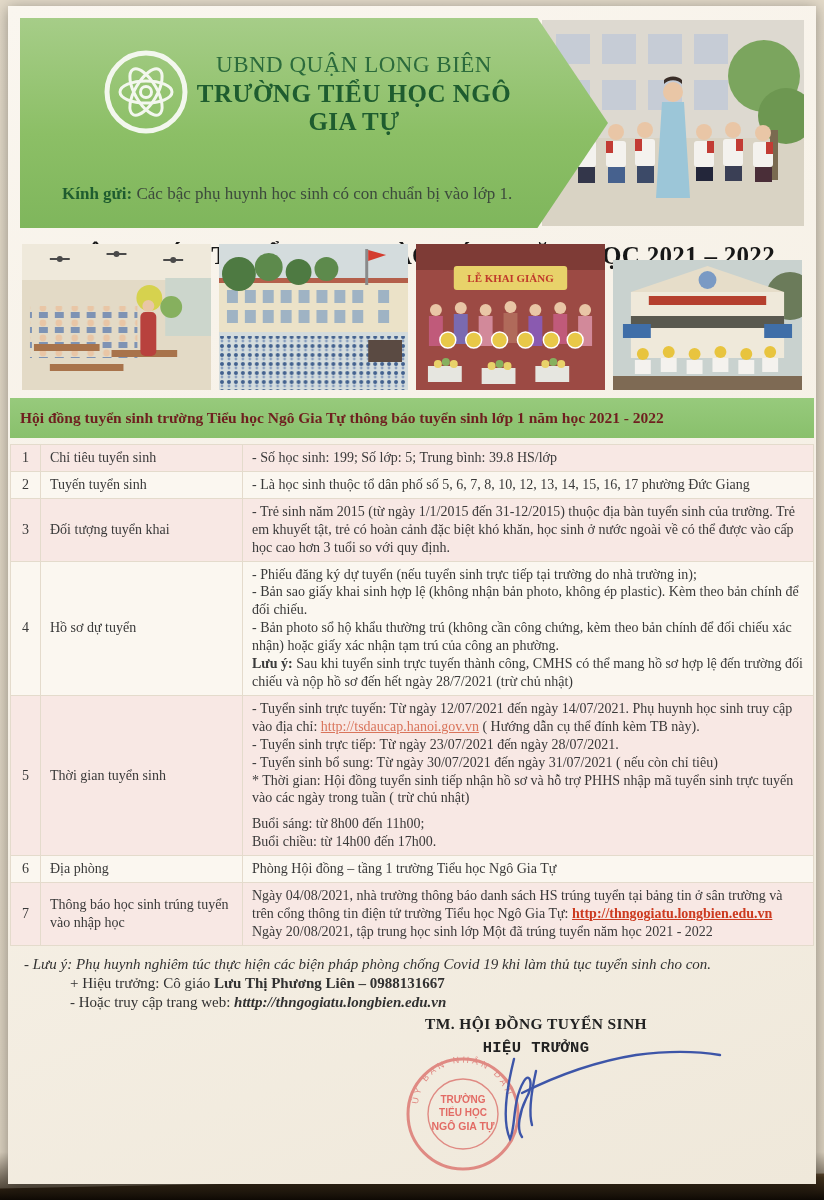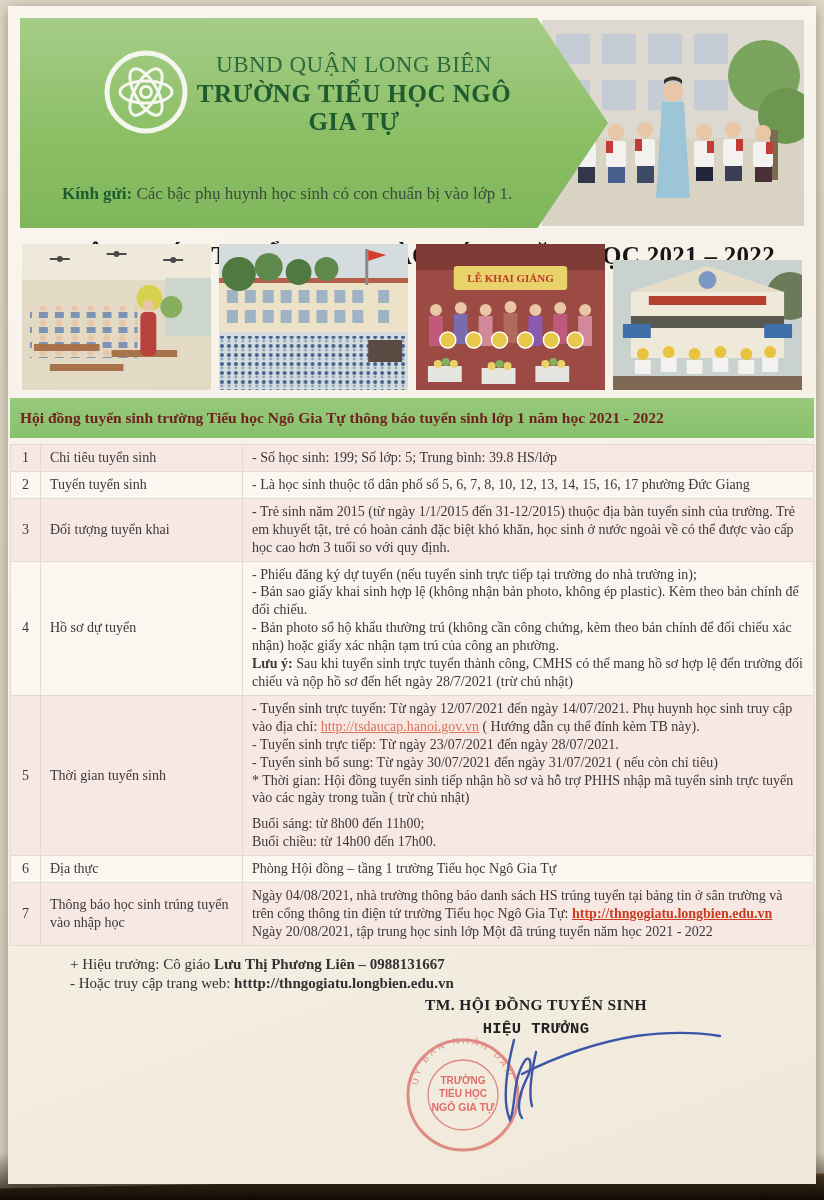--- a/index.html
+++ b/index.html
@@ -67,21 +67,21 @@
   .note-label { font-weight:bold; }
   a.link-salmon { color:#d9745b; text-decoration:underline; }
   a.link-red { color:#cc3a1f; font-weight:bold; text-decoration:underline; }
   .para-gap { margin-top:8px; }
   
   .footer { margin:10px 16px 0; font-size:15px; color:#313131; }
   .fnote1 { font-style:italic; }
   .fline { margin-top:2px; }
   .findent { padding-left:46px; }
   .fbold { font-weight:bold; }
-  .fbolditalic { font-weight:bold; }
+  .fbolditalic { font-weight:bold; font-style:italic; }
   
   .sig-block { position:relative; width:420px; margin:4px 70px 0 auto; text-align:center; height:170px; }
   .sig-line1, .sig-line2 { font-weight:bold; font-size:15.5px; color:#222; letter-spacing:.4px; }
   .sig-line2 { margin-top:6px;font-family:Liberation Mono, monospace; }
   .stamp { position:absolute; left:78px; top:40px; opacity:.85; }
   .handsign { position:absolute; left:150px; top:26px; }
 </style>
 </head>
 <body>
 
@@ -371,37 +371,38 @@
           <span class="cell-line"><span>- Tuyển sinh trực tuyến: Từ ngày 12/07/2021 đến ngày 14/07/2021. Phụ huynh học sinh truy cập vào địa chỉ: </span><a href="#" class="link-salmon">http://tsdaucap.hanoi.gov.vn</a><span> ( Hướng dẫn cụ thể đính kèm TB này).</span></span>
           <span class="cell-line">- Tuyển sinh trực tiếp: Từ ngày 23/07/2021 đến ngày 28/07/2021.</span>
           <span class="cell-line">- Tuyển sinh bổ sung: Từ ngày 30/07/2021 đến ngày 31/07/2021 ( nếu còn chỉ tiêu)</span>
           <span class="cell-line">* Thời gian: Hội đồng tuyển sinh tiếp nhận hồ sơ và hỗ trợ PHHS nhập mã tuyển sinh trực tuyến vào các ngày trong tuần ( trừ chủ nhật)</span>
           <span class="cell-line para-gap">Buổi sáng: từ 8h00 đến 11h00;</span>
           <span class="cell-line">Buổi chiều: từ 14h00 đến 17h00.</span>
         </td>
       </tr>
       <tr class="even">
         <td class="num">6</td>
-        <td class="label">Địa thực</td>
+        <td class="label">Địa phòng</td>
         <td>
             <span class="cell-line">Phòng Hội đồng – tầng 1 trường Tiểu học Ngô Gia Tự</span>
           </td>
       </tr>
       <tr class="odd">
         <td class="num">7</td>
         <td class="label">Thông báo học sinh trúng tuyển vào nhập học</td>
         <td>
           <span class="cell-line"><span>Ngày 04/08/2021, nhà trường thông báo danh sách HS trúng tuyển tại bảng tin ở sân trường và trên cổng thông tin điện tử trường Tiểu học Ngô Gia Tự: </span><a href="#" class="link-red">http://thngogiatu.longbien.edu.vn</a></span>
           <span class="cell-line">Ngày 20/08/2021, tập trung học sinh lớp Một đã trúng tuyển năm học 2021 - 2022</span>
         </td>
       </tr>
     </tbody>
   </table>
 
   <div class="footer">
+    <div class="fline fnote1"><span>- Lưu ý:</span><span> Phụ huynh nghiêm túc thực hiện các biện pháp phòng chống Covid 19 khi làm thủ tục tuyển sinh cho con.</span></div>
     <div class="fline findent"><span>+ Hiệu trưởng: Cô giáo </span><span class="fbold">Lưu Thị Phương Liên – 0988131667</span></div>
     <div class="fline findent"><span>- Hoặc truy cập trang web: </span><span class="fbolditalic">htttp://thngogiatu.longbien.edu.vn</span></div>
   </div>
 
   <div class="sig-block">
     <div class="sig-line1">TM. HỘI ĐỒNG TUYỂN SINH</div>
     <div class="sig-line2">HIỆU TRƯỞNG</div>
 
     <svg class="stamp" width="118" height="118" viewBox="0 0 118 118">
       <circle cx="59" cy="59" r="55" fill="none" stroke="#dd7a74" stroke-width="3"></circle>

